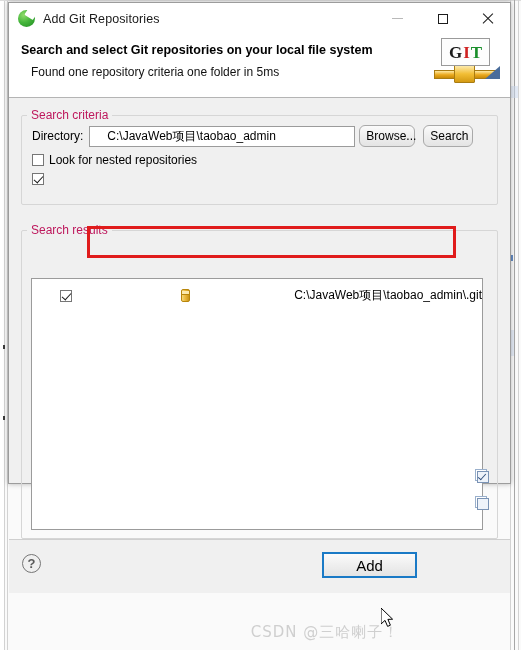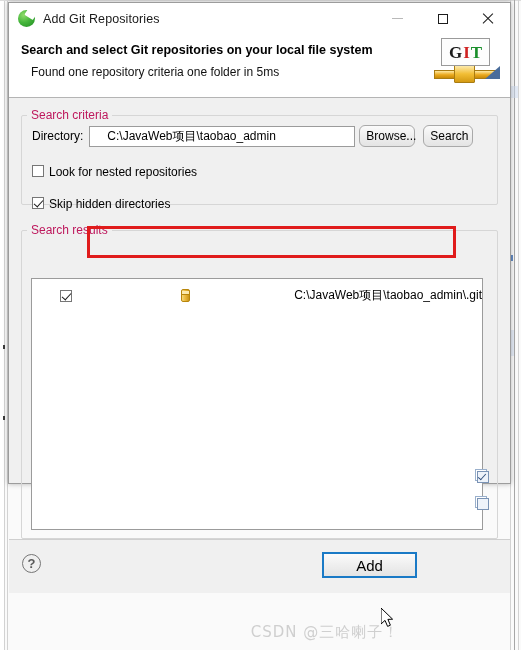--- a/index.html
+++ b/index.html
@@ -97,21 +97,21 @@
     padding:0 17px;color:#000;outline:none;
   }
   .btn{
     background:linear-gradient(#fbfbfb,#efefef 48%,#e4e4e4);
     border:1px solid #a9a9a9;border-radius:6px;
     font-family:"Liberation Sans","DejaVu Sans",sans-serif;font-size:12px;color:#000;
     height:22px;box-sizing:border-box;cursor:default;
   }
   #browse-btn{width:56px;margin-left:4px;}
   #search-btn{width:50px;margin-left:8px;}
-  .cb-row{margin-left:10px;margin-top:18px;font-size:12px;display:flex;align-items:flex-start;}
+  .cb-row{margin-left:10px;margin-top:6px;font-size:12px;display:flex;align-items:center;}
   .cbox{
     width:12px;height:12px;border:1px solid #767676;background:#fff;box-sizing:border-box;
     margin-right:5px;position:relative;flex:0 0 auto;
   }
   .cbox.checked:after{
     content:"";position:absolute;left:3px;top:0px;width:4px;height:8px;
     border:solid #1c1c1c;border-width:0 1.6px 1.6px 0;transform:rotate(42deg);
   }
   
   #red-rect{
@@ -258,21 +258,20 @@
         <button class="btn" id="search-btn">Search</button>
       </div>
 
       <div class="cb-row">
         <span class="cbox"></span>
         <span>Look for nested repositories</span>
       </div>
 
       <div class="cb-row">
         <span class="cbox checked"></span>
-        <span>Skip hidden directories</span>
       </div>
     </fieldset>
 
     <fieldset class="group" id="group-results">
       <legend>Search results</legend>
 
 
       <div id="result-list">
         <div id="tree-item">
           <span class="cbox checked"></span>

